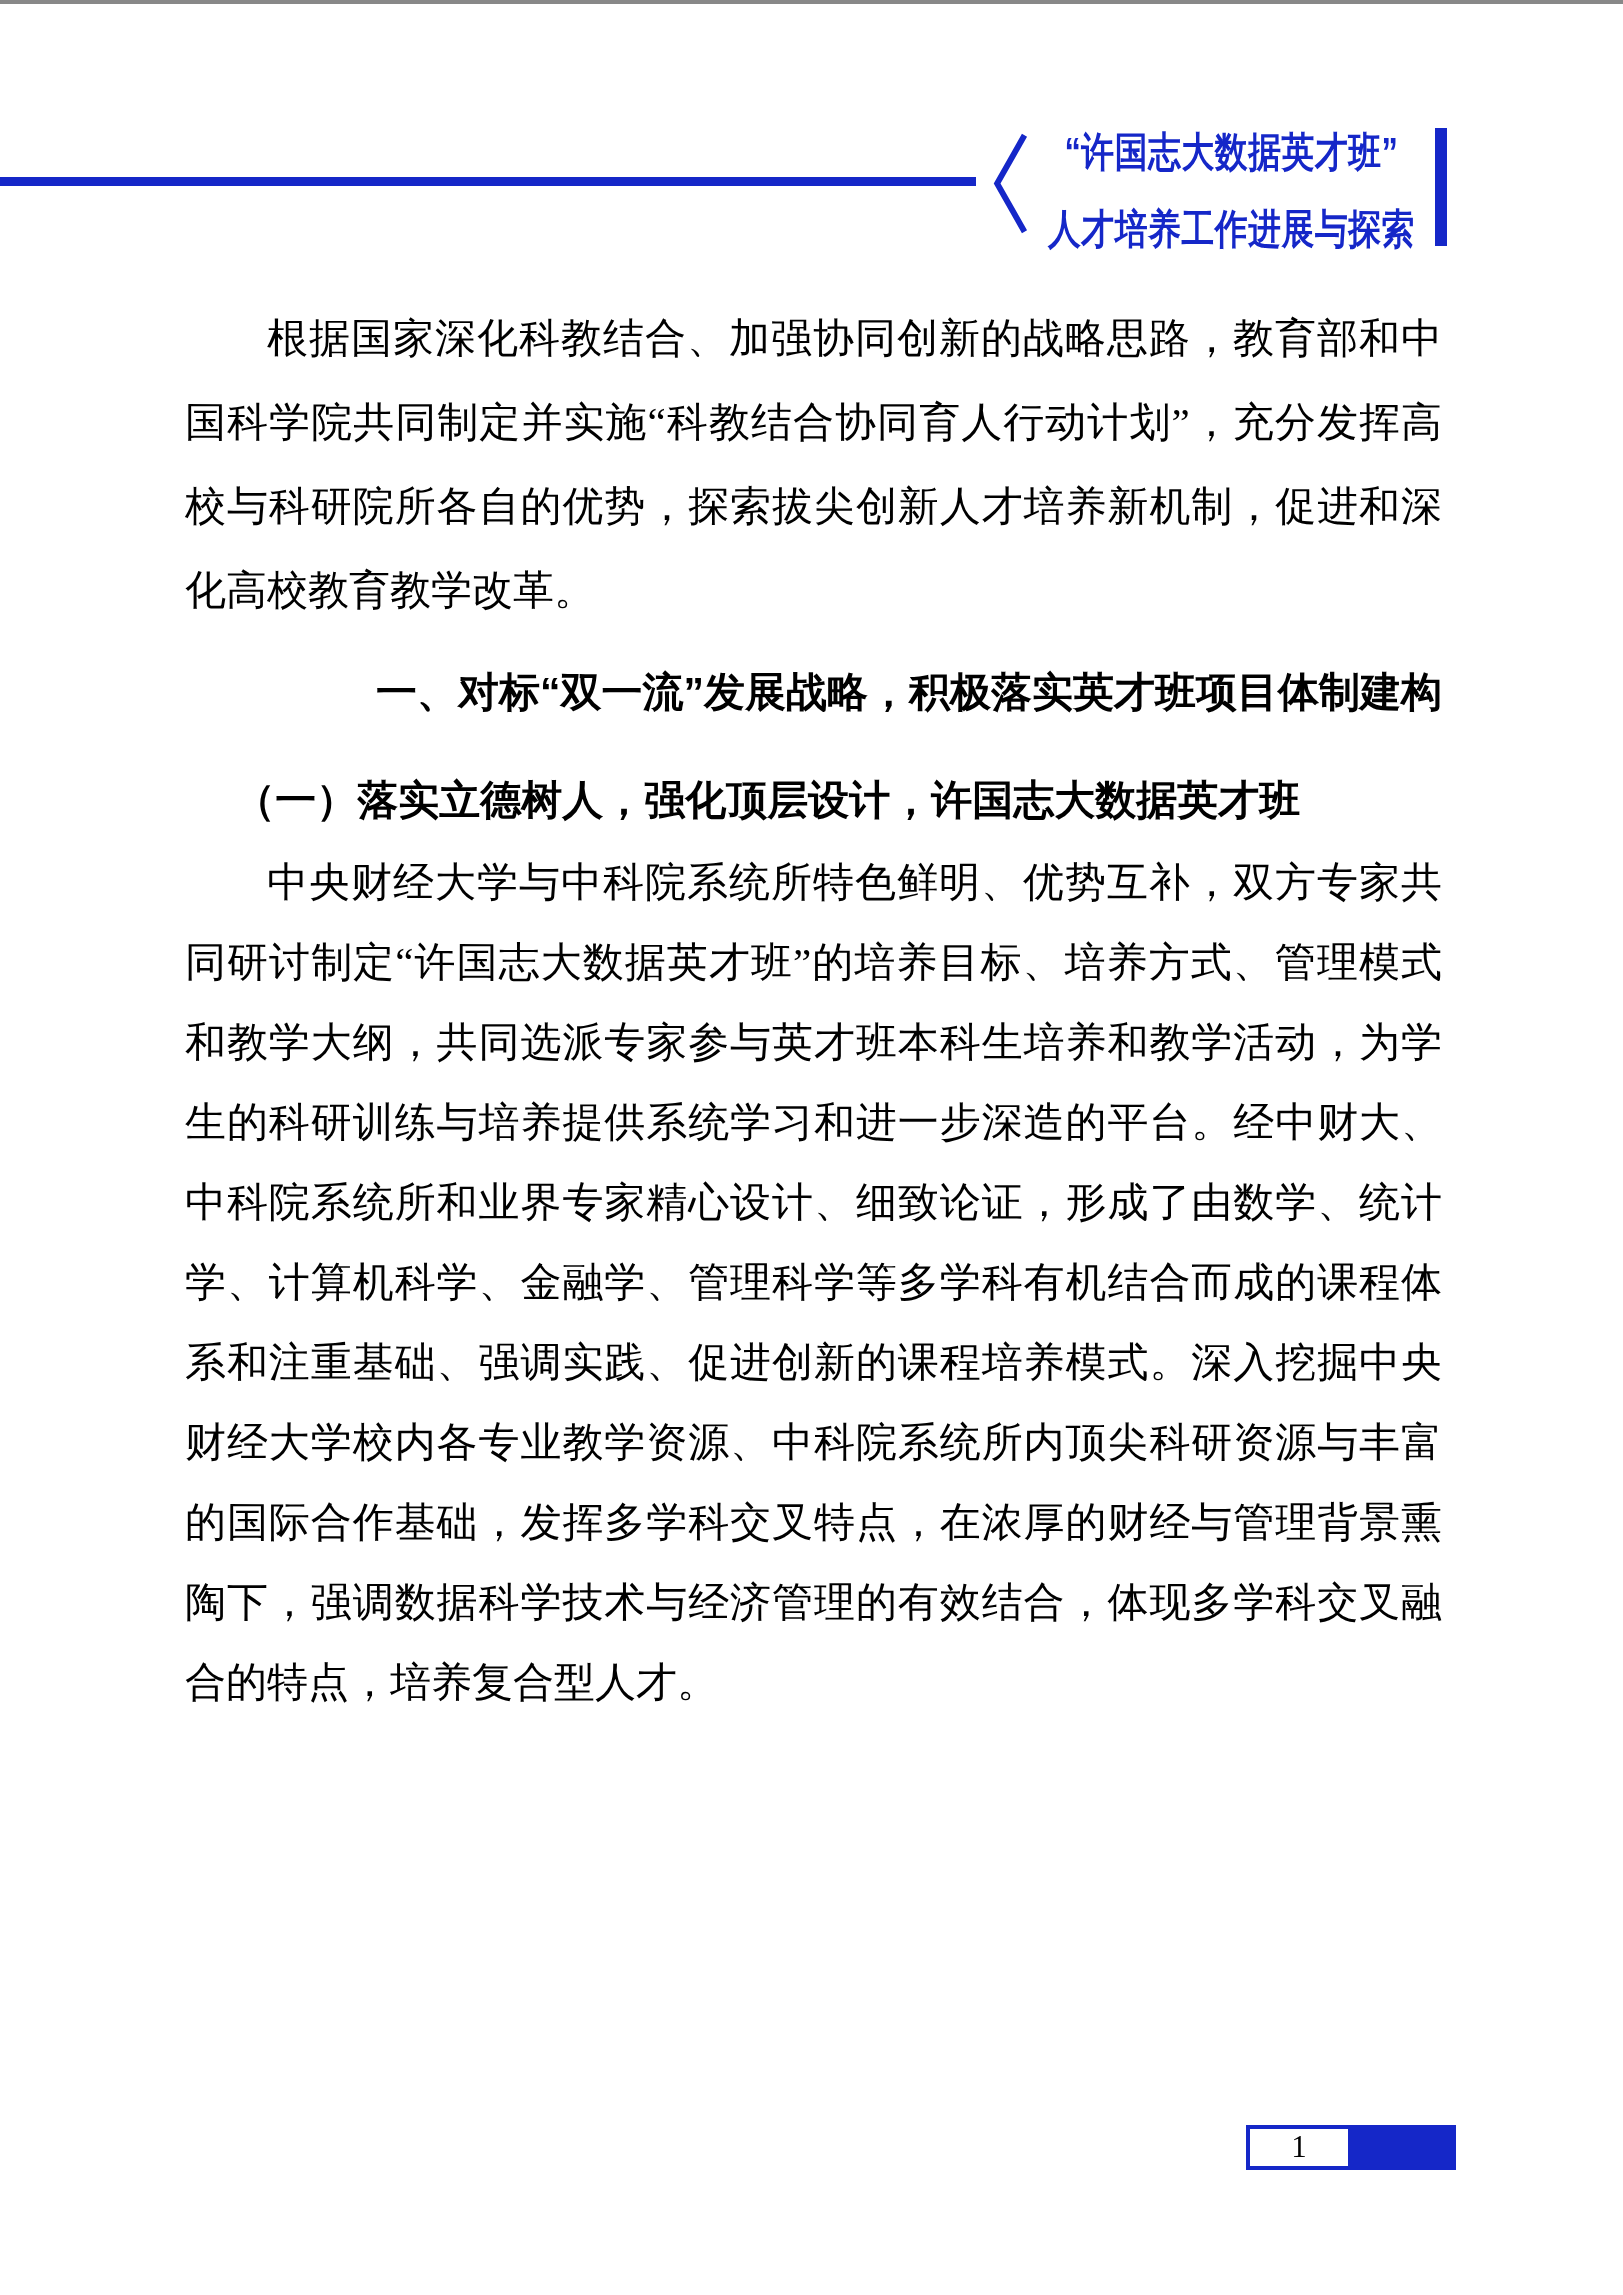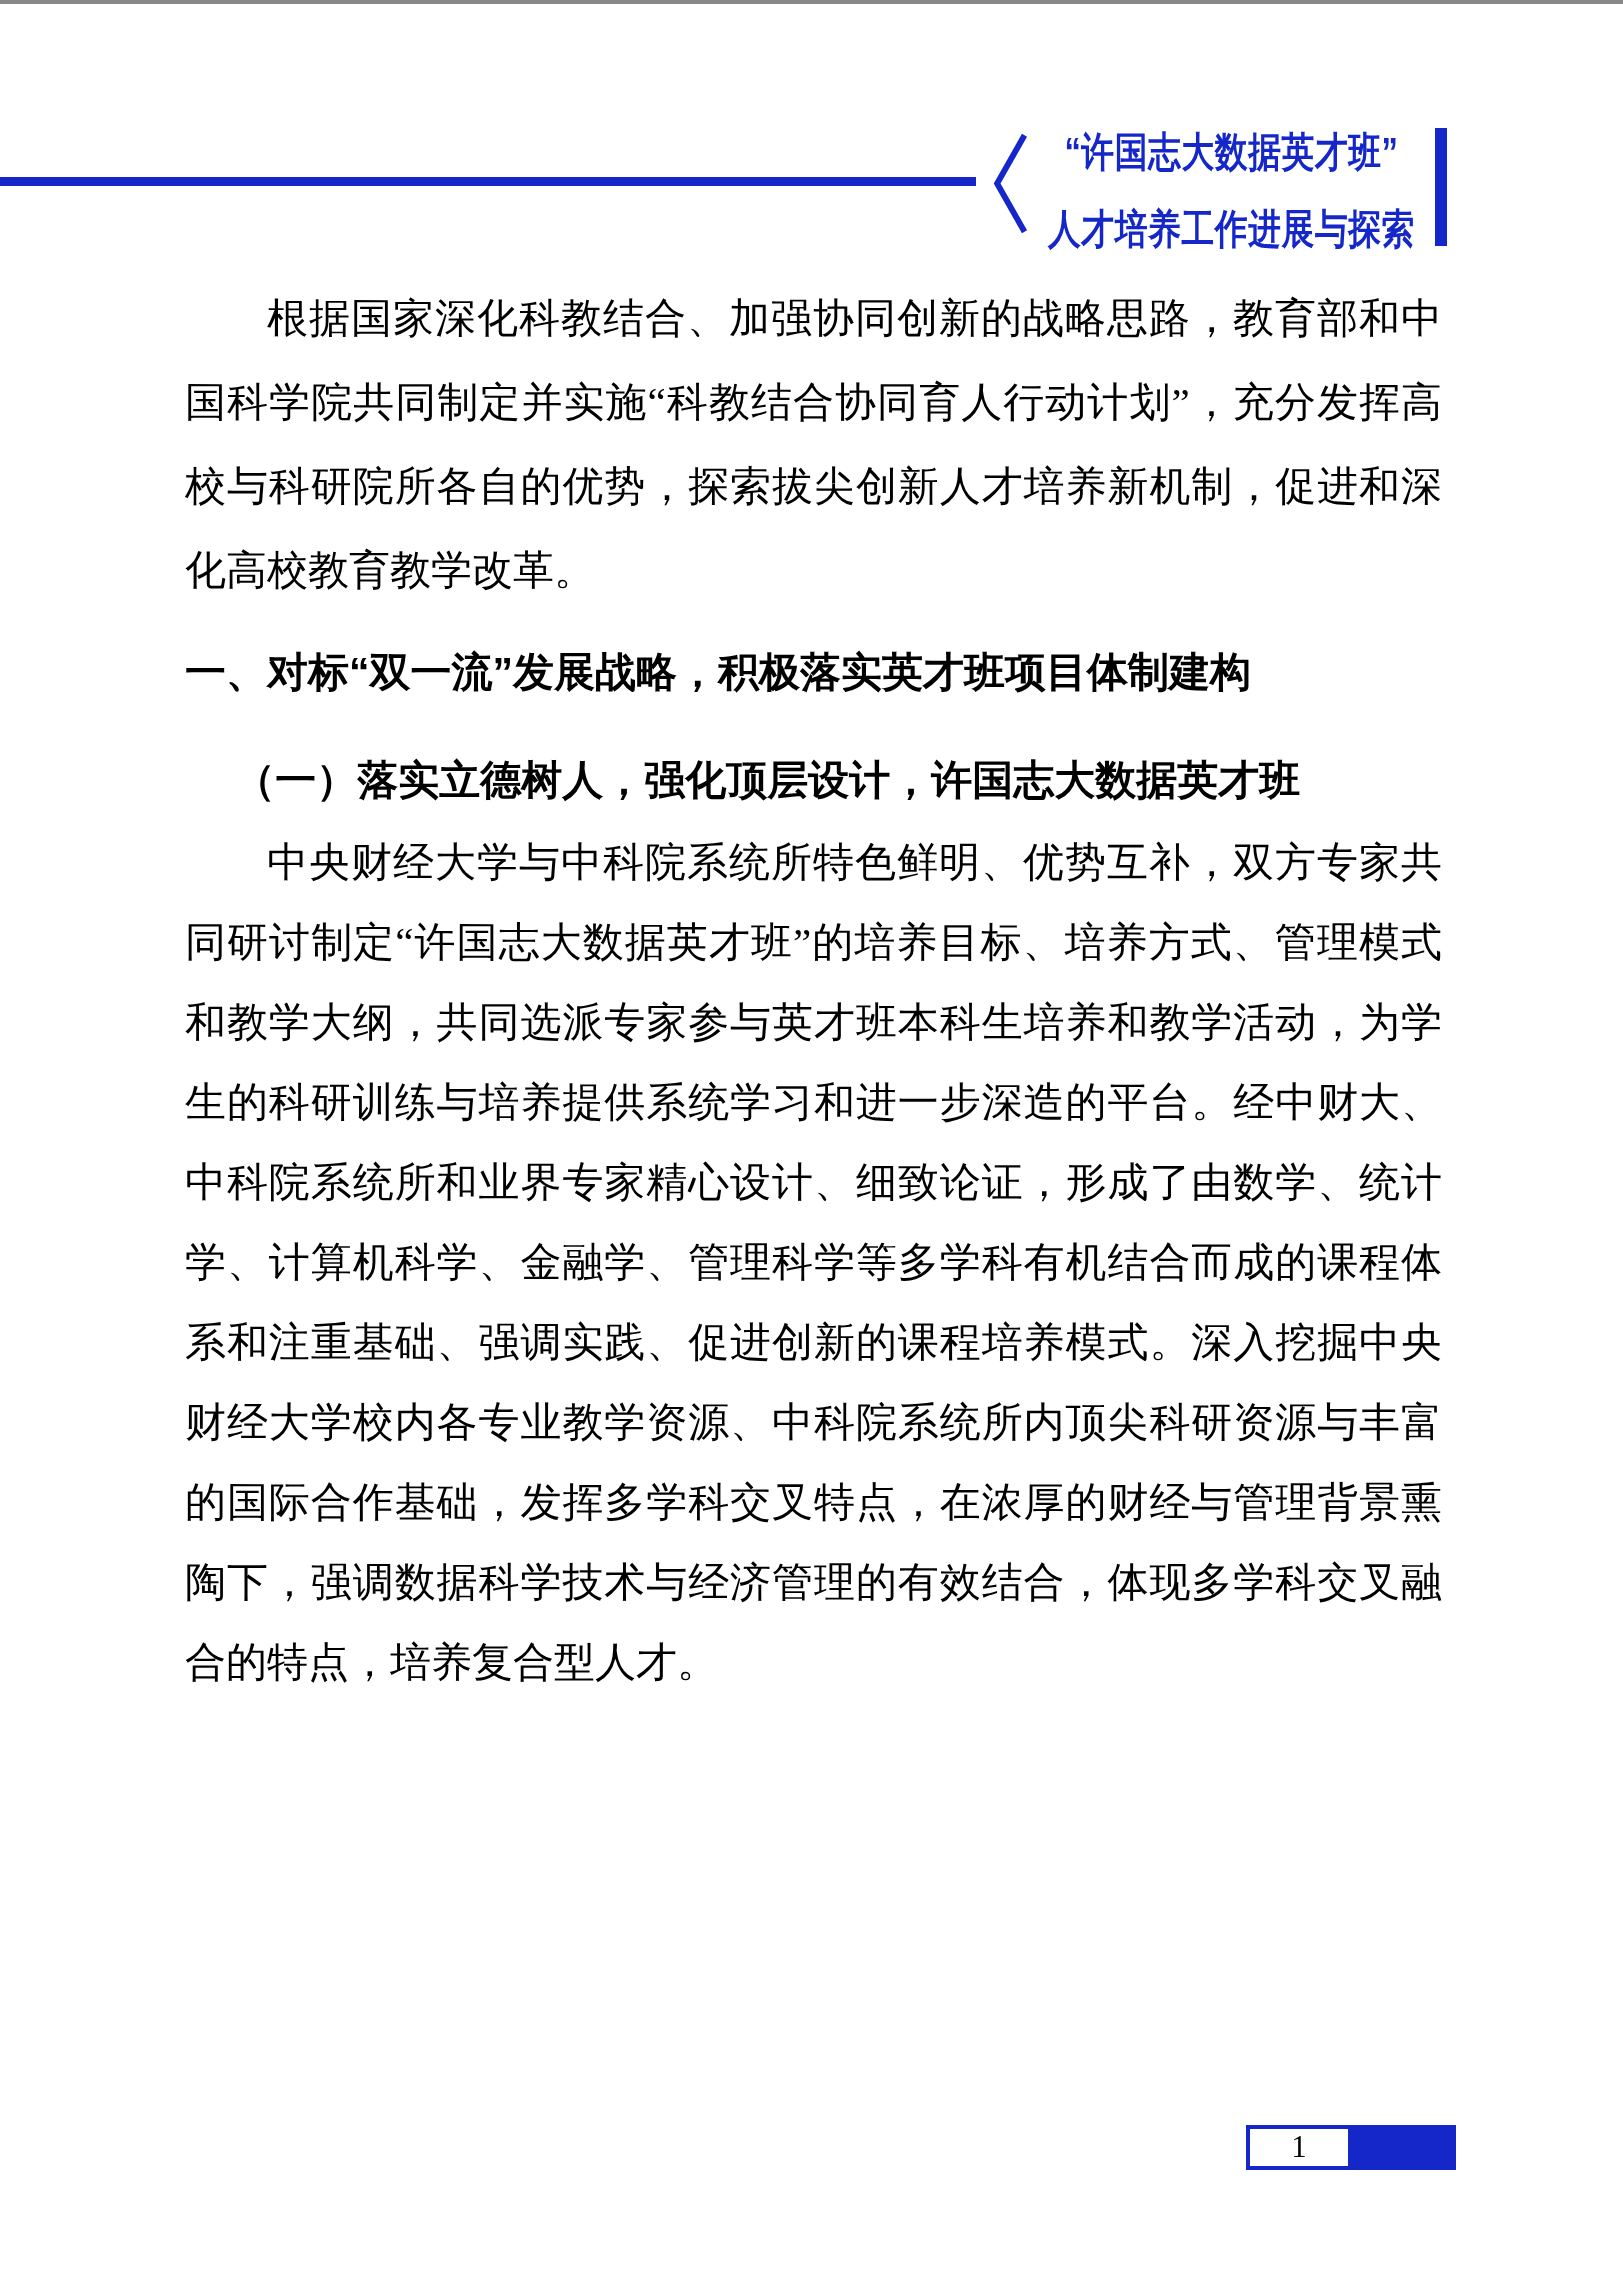--- a/index.html
+++ b/index.html
@@ -47,36 +47,36 @@
   .header-bar {
     position: absolute;
     left: 1435px; top: 124px;
     width: 11.8px; height: 118px;
     background: var(--accent);
   }
 
   
   .body-text {
     position: absolute;
-    left: 185px; top: 272px;
+    left: 185px; top: 292px;
     width: 1257px;
   }
   .body-text p {
     font-size: 41px;
     line-height: 84px;
     text-align: justify;
     text-indent: 2em;
   }
   .section-heading {
     margin-top: 18.3px;
     font-family: "Liberation Sans", "DejaVu Sans", sans-serif;
     font-weight: bold;
     font-size: 41px;
     line-height: 84px;
-    text-align: left;
+    text-align: right;
   }
   .subsection-heading {
     margin-top: 23.6px;
     font-weight: bold;
     font-size: 41px;
     line-height: 84px;
     text-indent: 1.2em;
   }
   .para-3 {
     line-height: 80px !important;

